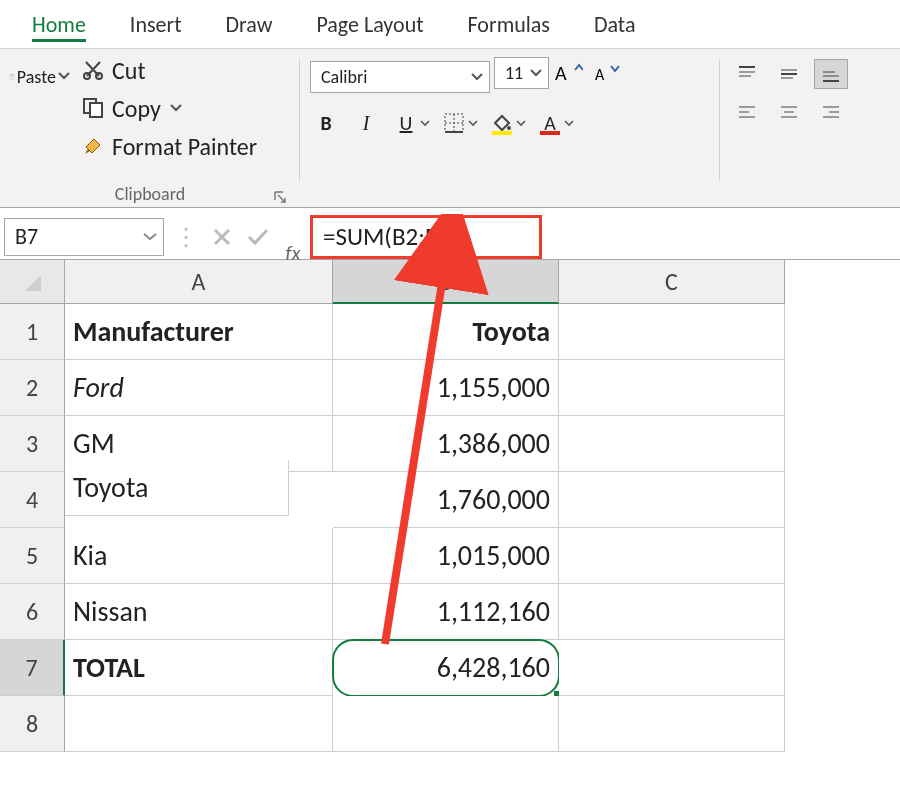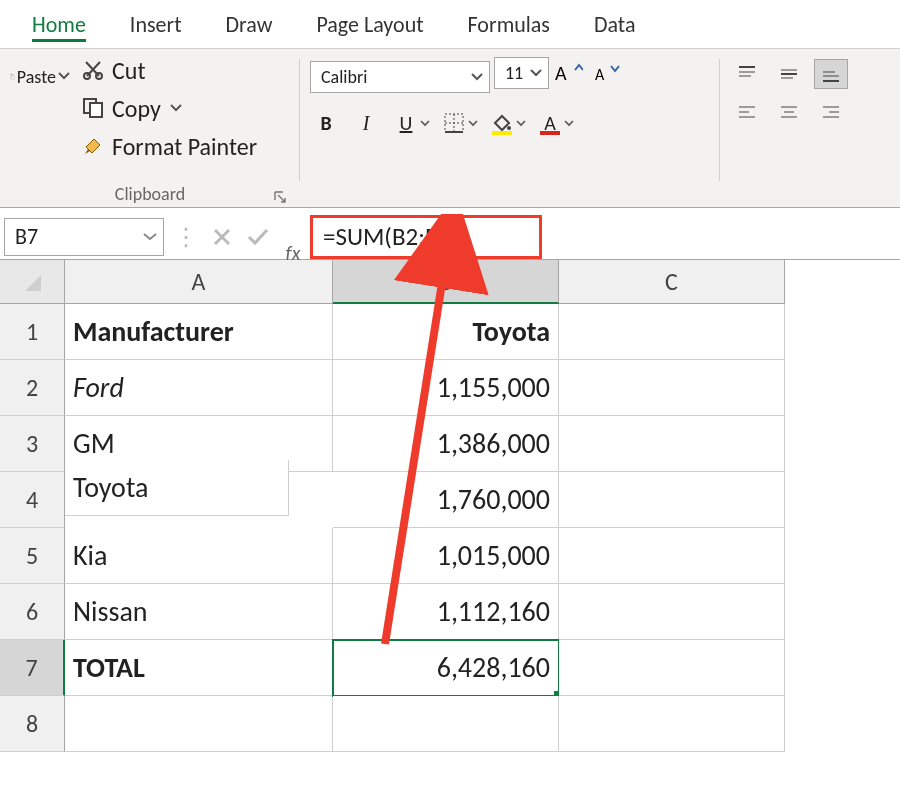--- a/index.html
+++ b/index.html
@@ -127,21 +127,21 @@
   .colB{width:226px;}
   .colC{width:226px;}
   .colB.sel{background:#d6d6d6;border-bottom:2px solid #107c41;}
   .rowheads{position:absolute;left:0;top:44px;display:flex;flex-direction:column;width:65px;}
   .rowhead{border-right:1px solid #a6a6a6;border-bottom:1px solid #cfcfcf;display:flex;align-items:center;justify-content:center;font-size:24px;color:#444;height:56px;background:#f0f0f0;}
   .rowhead.sel{background:#d6d6d6;border-right:2px solid #107c41;}
   .cells{position:absolute;left:65px;top:44px;}
   .cell{position:absolute;border-right:1px solid #cfcfcf;border-bottom:1px solid #cfcfcf;display:flex;align-items:center;font-size:28px;padding:0 8px;background:#fff;}
   .bold{font-weight:700;}
   .right{justify-content:flex-end;}
-  .sel-cell{outline:2px solid #107c41;outline-offset:-1px;}
+  .sel-cell{outline:2px solid #107c41;outline-offset:-1px;border-radius:20px;}
   .sel-handle{position:absolute;width:8px;height:8px;background:#107c41;right:-4px;bottom:-4px;}
 
   .arrow-annot{position:absolute;pointer-events:none;}
 </style>
 </head>
 <body>
 
 <div class="tabs">
   <div class="tab active">Home</div>
   <div class="tab">Insert</div>

